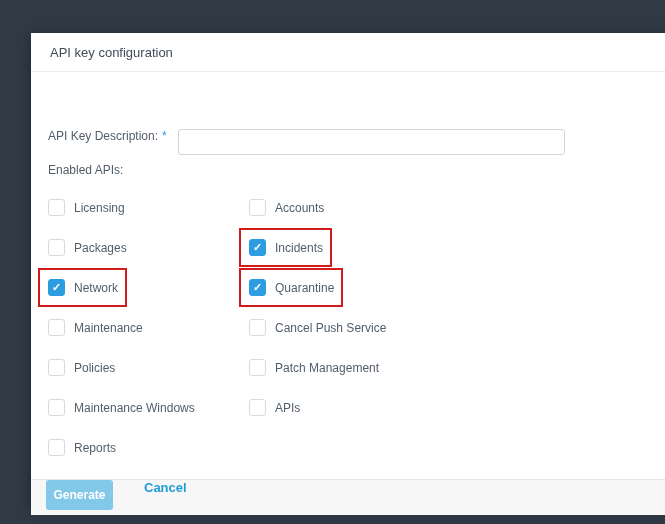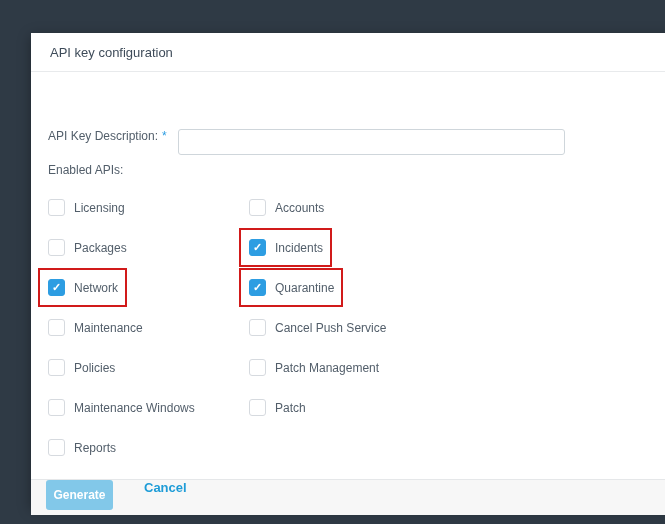--- a/index.html
+++ b/index.html
@@ -148,21 +148,21 @@
               <div class="api-row">
                 <span class="cb"></span>
                 <span class="cb-label">Cancel Push Service</span>
               </div>
               <div class="api-row">
                 <span class="cb"></span>
                 <span class="cb-label">Patch Management</span>
               </div>
               <div class="api-row">
                 <span class="cb"></span>
-                <span class="cb-label">Patch</span>
+                <span class="cb-label">APIs</span>
               </div>
             </div>
         </div>
       </div>
     </div>
 
     <div class="modal-footer">
       <button class="generate-btn">Generate</button>
       <a class="cancel-link">Cancel</a>
     </div>

